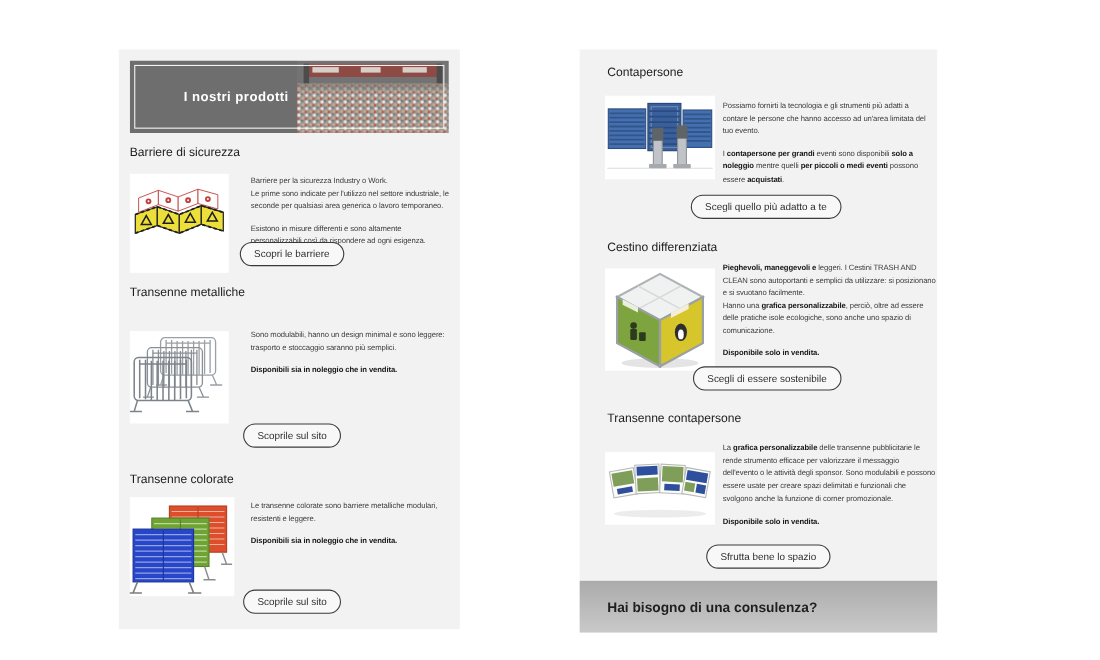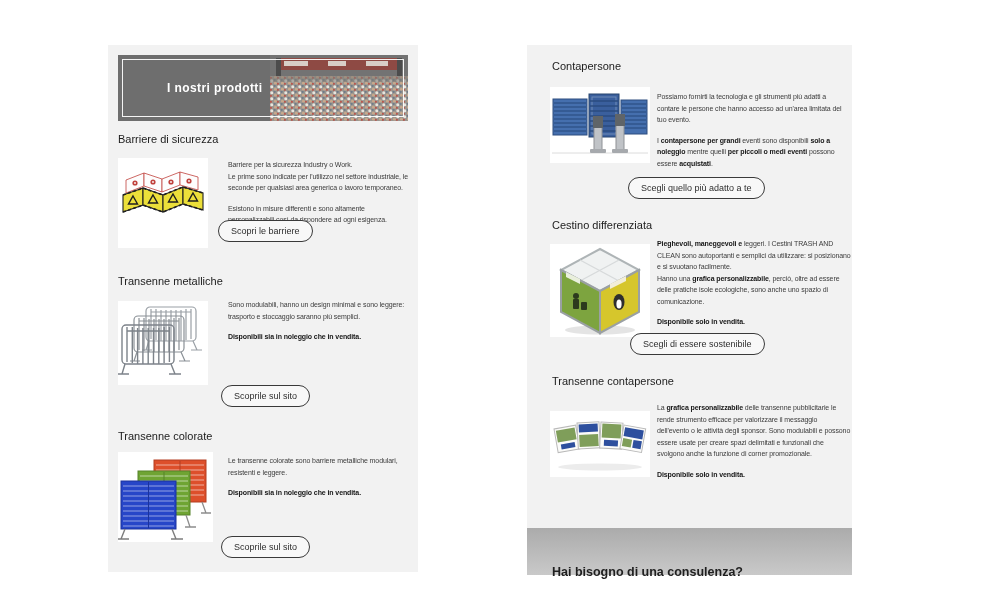--- a/index.html
+++ b/index.html
@@ -22,21 +22,21 @@
   .txt{position:absolute;font-size:7px;line-height:11.5px;color:#3b3b3b;letter-spacing:-0.1px;}
   .txt .para{margin:0 0 9px 0;}
   .txt b{color:#161616;}
   .pill{position:absolute;display:inline-block;padding:5px 12px;border:1px solid #3a3a3a;
         border-radius:13px;background:#f8f8f8;font-family:"Liberation Sans",sans-serif;
         font-size:9px;color:#2e2e2e;white-space:nowrap;cursor:pointer;}
   
   .footer{position:absolute;left:0;top:483px;width:325px;height:47px;
           background:linear-gradient(#ababab,#c9c9c9);}
   .footer-title{position:absolute;left:25px;top:50%;transform:translateY(-50%);
-                font-size:12.5px;font-weight:bold;color:#1f1f1f;white-space:nowrap;margin-top:20px;}
+                font-size:12.5px;font-weight:bold;color:#1f1f1f;white-space:nowrap;}
 </style>
 </head>
 <body>
 
 <div class="canvas">
 
   <div class="col left">
 
     <div class="banner">
       <div class="banner-gray"></div>
@@ -106,21 +106,21 @@
       </svg>
     </div>
 
     <div class="txt" style="left:120px;top:114px;width:184px">
       <div class="para"><span>Barriere per la sicurezza Industry o Work.<br>Le prime sono indicate per l'utilizzo nel settore industriale, le seconde per qualsiasi area generica o lavoro temporaneo.</span></div>
       <div class="para"><span>Esistono in misure differenti e sono altamente personalizzabili così da rispondere ad ogni esigenza.</span></div>
     </div>
 
     <button class="pill" style="left:110px;top:175px">Scopri le barriere</button>
 
-    <h3 class="sec-h" style="left:10px;top:230px">Transenne metalliche</h3>
+    <h3 class="sec-h" style="left:10px;top:215px">Transenne metalliche</h3>
 
     <div class="imgbox" style="left:10px;top:256px;width:90px;height:84px">
       <svg viewBox="0 0 90 84">
         <g stroke="#9aa0a6" stroke-width="1.2" fill="none">
           <rect x="28" y="6" width="50" height="34" rx="4"></rect>
           <path d="M33,11 h40"></path>
           <path d="M33,8 v30 M38,8 v31 M43,9 v31 M48,9 v31 M53,9 v31 M58,9 v31 M63,9 v31 M68,8 v31 M73,8 v30"></path>
           <path d="M31,40 l-3,9 M75,40 l4,9 M24,49 h10 M73,49 h11"></path>
         </g>
         <g stroke="#8a9096" stroke-width="1.2" fill="none">
@@ -286,18 +286,19 @@
           <rect x="12" y="13" width="8.5" height="8" fill="#2d4f9e"></rect>
         </g>
       </svg>
     </div>
 
     <div class="txt" style="left:130px;top:357px;width:194px">
       <div class="para"><span>La </span><b>grafica personalizzabile</b><span> delle transenne pubblicitarie le rende strumento efficace per valorizzare il messaggio dell'evento o le attività degli sponsor. Sono modulabili e possono essere usate per creare spazi delimitati e funzionali che svolgono anche la funzione di corner promozionale.</span></div>
       <div class="para"><b>Disponibile solo in vendita.</b></div>
     </div>
 
+    <button class="pill" style="left:115px;top:450px">Sfrutta bene lo spazio</button>
 
     <div class="footer">
       <span class="footer-title">Hai bisogno di una consulenza?</span>
     </div>
   </div>
 </div>
 
 </body></html>

